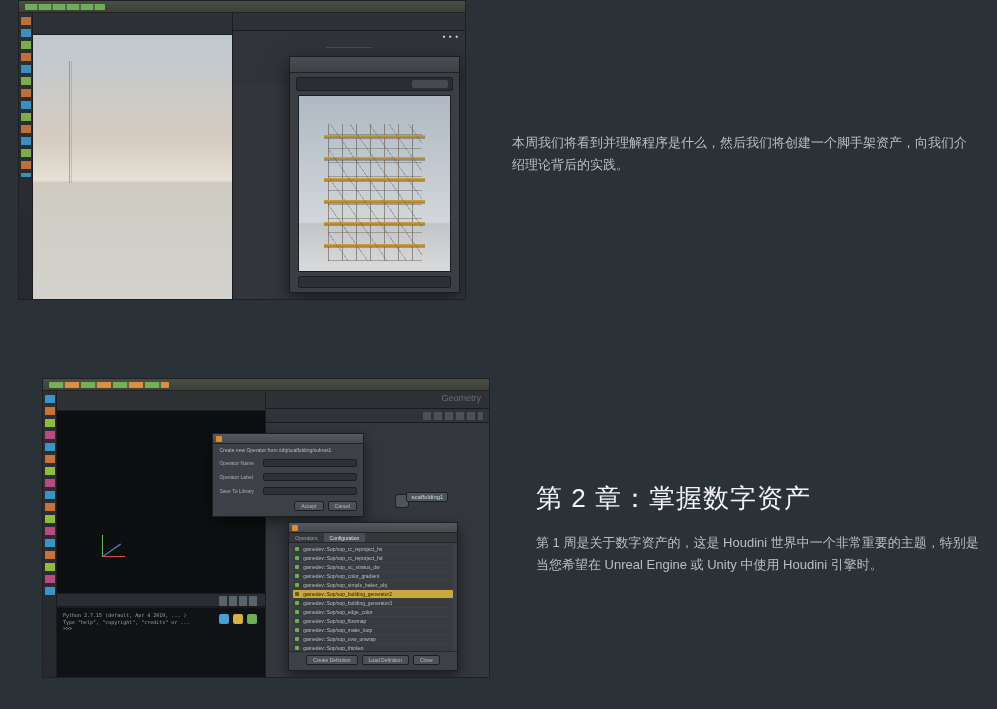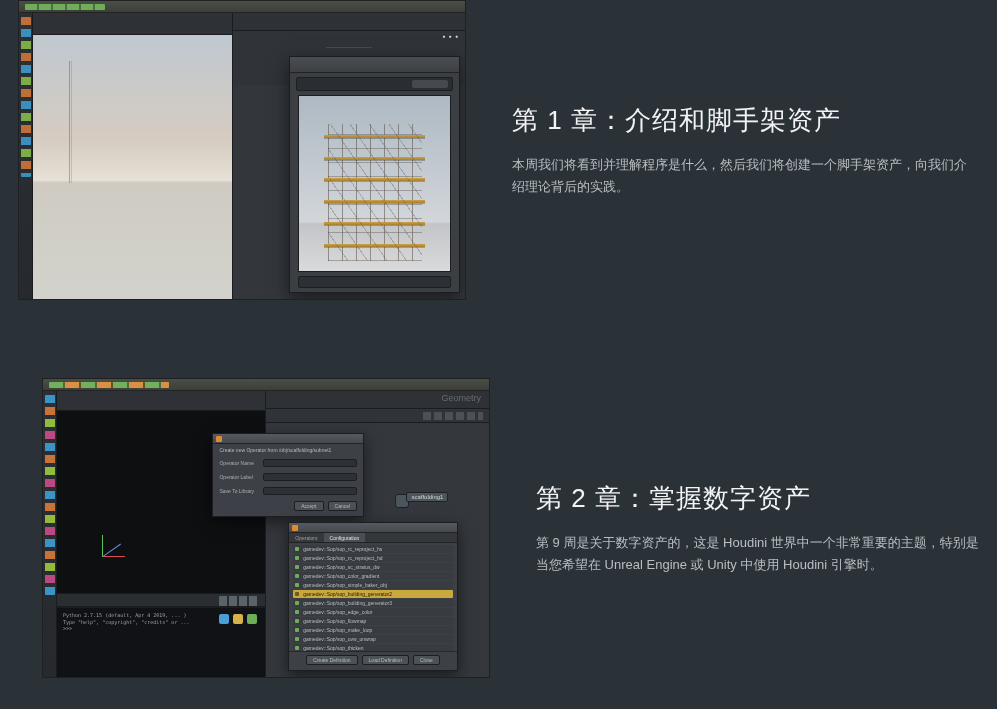--- a/index.html
+++ b/index.html
@@ -161,21 +161,20 @@
               <div class="floor" style="bottom:74%"></div>
               <div class="floor" style="bottom:90%"></div>
             </div>
           </div>
           <div class="c1-dialog-foot"></div>
         </div>
       </div>
     </div>
   </div>
   <div class="text-col">
-    <h2 class="chapter-title">第 1 章：介绍和脚手架资产</h2>
     <p class="chapter-desc">本周我们将看到并理解程序是什么，然后我们将创建一个脚手架资产，向我们介绍理论背后的实践。</p>
   </div>
 </div>
 
 <div class="chapter-row">
   <div class="thumb">
     <div class="c2-top"></div>
     <div class="c2-panes">
       <div class="c2-left">
         <div class="c2-left-tool"></div>
@@ -250,15 +249,15 @@
         </div>
       <div class="foot">
         <div class="btn">Create Definition</div>
         <div class="btn">Load Definition</div>
         <div class="btn">Close</div>
       </div>
     </div>
   </div>
   <div class="text-col">
     <h2 class="chapter-title">第 2 章：掌握数字资产</h2>
-    <p class="chapter-desc">第 9 周是关于数字资产的，这是 Houdini 世界中一个非常重要的主题，特别是当您希望在 Unreal Engine 或 Unity 中使用 Houdini 引擎时。</p>
+    <p class="chapter-desc">第 1 周是关于数字资产的，这是 Houdini 世界中一个非常重要的主题，特别是当您希望在 Unreal Engine 或 Unity 中使用 Houdini 引擎时。</p>
   </div>
 </div>
 
 </body></html>

